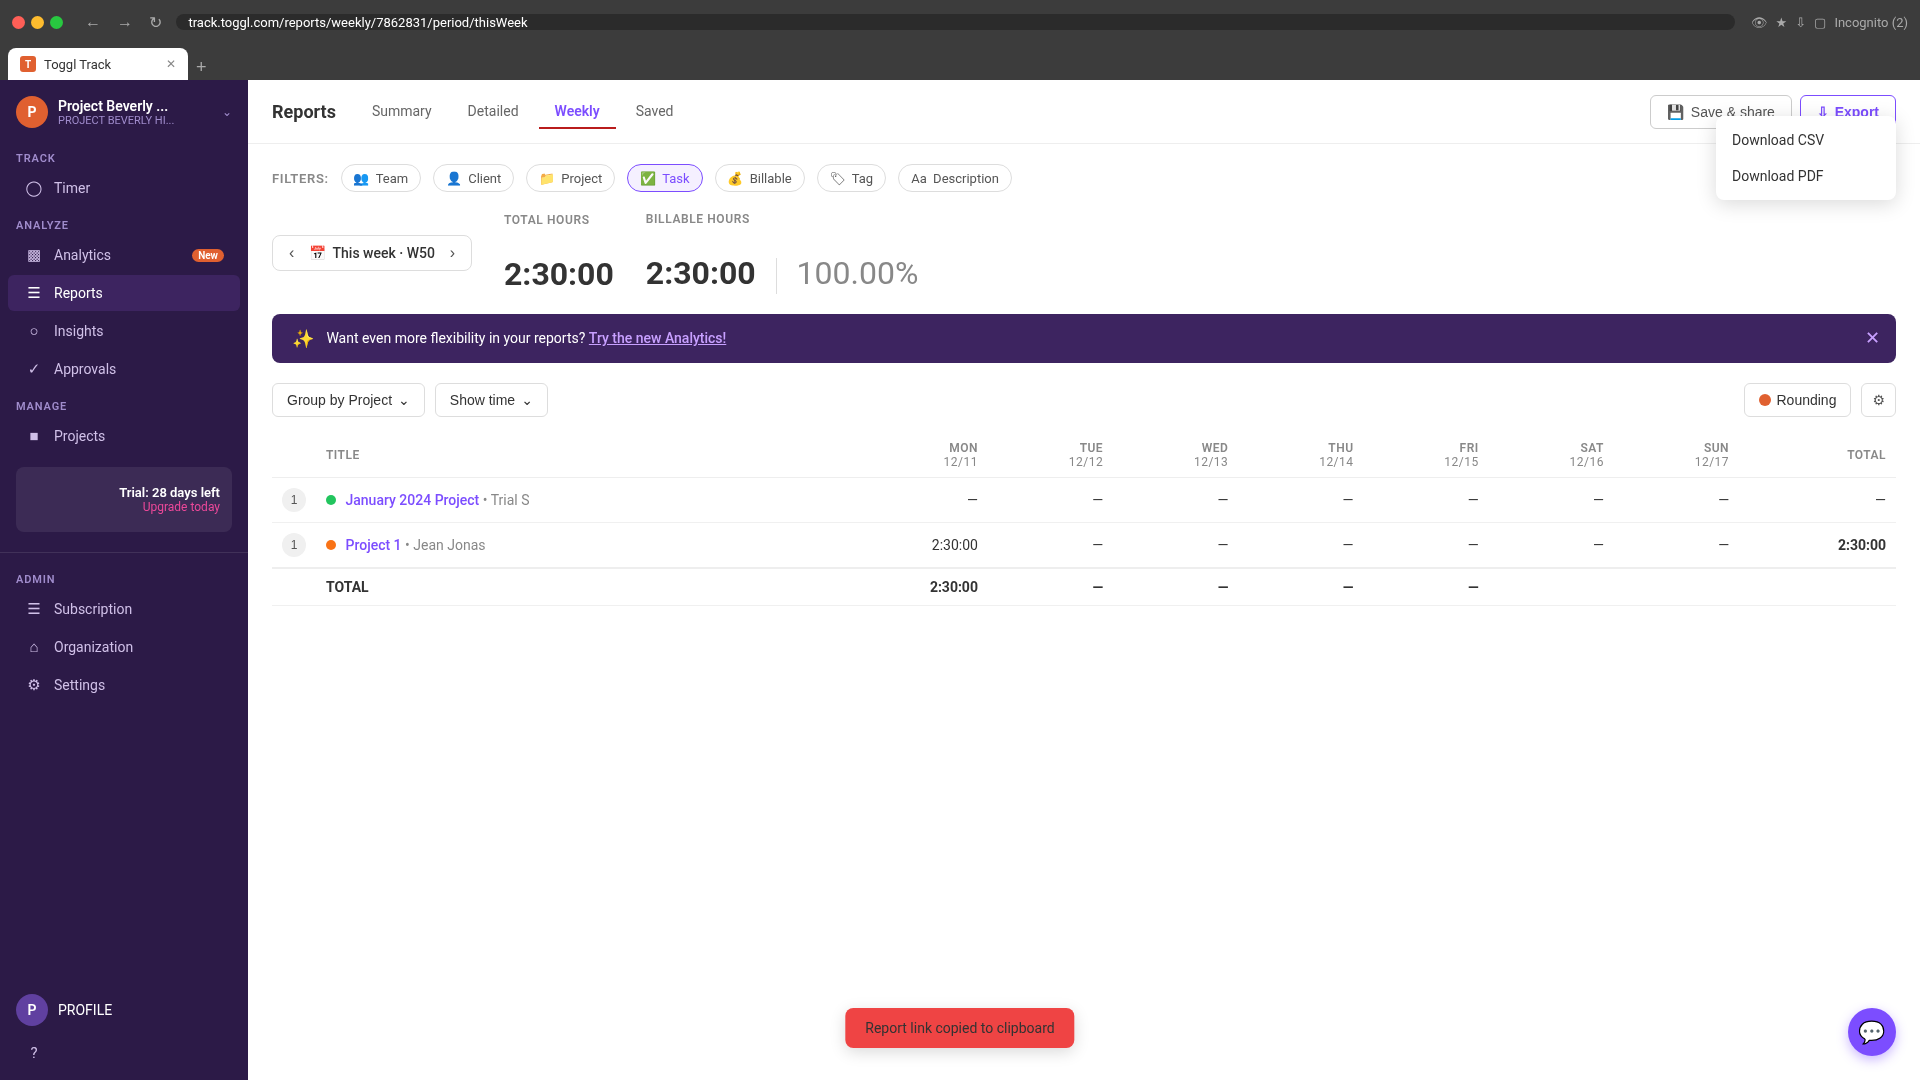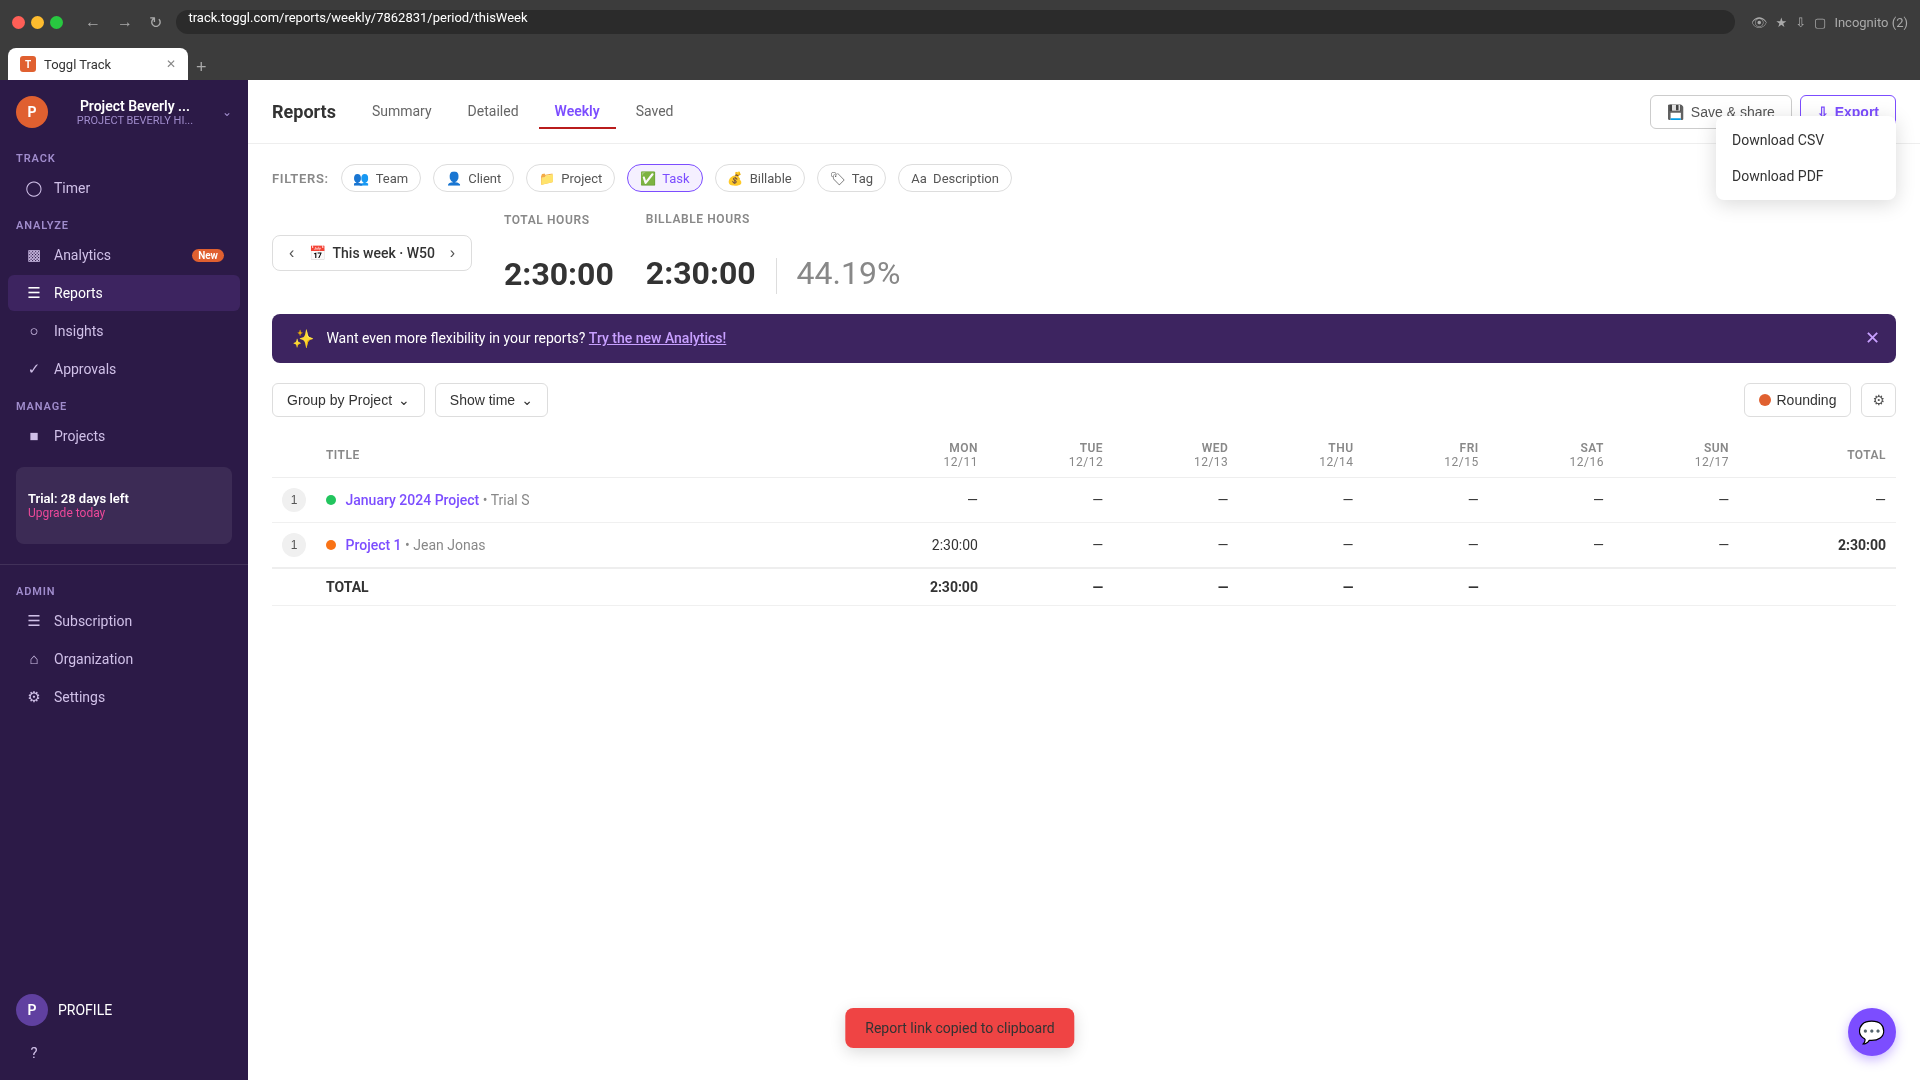--- a/index.html
+++ b/index.html
@@ -7,50 +7,50 @@
 
     
     .browser-chrome { background: #3c3c3c; height: 44px; display: flex; align-items: center; padding: 0 12px; gap: 8px; flex-shrink: 0; }
     .browser-controls { display: flex; align-items: center; gap: 6px; }
     .browser-btn { width: 13px; height: 13px; border-radius: 50%; border: none; cursor: pointer; }
     .browser-btn.close { background: #ff5f57; }
     .browser-btn.minimize { background: #febc2e; }
     .browser-btn.maximize { background: #28c840; }
     .nav-btns { display: flex; gap: 4px; margin-left: 8px; }
     .nav-btn { background: none; border: none; color: #aaa; cursor: pointer; font-size: 16px; padding: 2px 6px; }
-    .address-bar { flex: 1; background: #2b2b2b; border-radius: 20px; height: 24px; display: flex; align-items: flex-start; padding: 0 12px; color: #fff; font-size: 13px; }
+    .address-bar { flex: 1; background: #2b2b2b; border-radius: 20px; height: 16px; display: flex; align-items: flex-end; padding: 0 12px; color: #fff; font-size: 13px; }
     .tab-bar { background: #3c3c3c; height: 36px; display: flex; align-items: flex-end; padding: 0 8px; gap: 2px; flex-shrink: 0; }
     .tab { background: #fff; border-radius: 8px 8px 0 0; height: 32px; display: flex; align-items: center; padding: 0 12px; gap: 8px; font-size: 13px; color: #333; min-width: 180px; }
     .tab-favicon { width: 16px; height: 16px; background: #e06030; border-radius: 3px; display: flex; align-items: center; justify-content: center; color: #fff; font-size: 10px; font-weight: bold; }
     .tab-close { margin-left: auto; color: #888; font-size: 12px; cursor: pointer; }
     .tab-new { background: none; border: none; color: #aaa; font-size: 18px; cursor: pointer; padding: 0 6px; margin-bottom: 2px; }
     .browser-right { display: flex; align-items: center; gap: 8px; color: #aaa; font-size: 13px; margin-left: 8px; }
 
     
     .app { display: flex; flex: 1; overflow: hidden; }
 
     
     .sidebar { width: 248px; background: #2c1a47; display: flex; flex-direction: column; flex-shrink: 0; color: #fff; overflow-y: auto; }
     .sidebar-header { padding: 16px 16px 12px; display: flex; align-items: center; gap: 10px; }
     .sidebar-logo { width: 32px; height: 32px; background: #e06030; border-radius: 50%; display: flex; align-items: center; justify-content: center; color: #fff; font-weight: bold; font-size: 14px; flex-shrink: 0; }
-    .sidebar-project { flex: 1; text-align: center; }
+    .sidebar-project { flex: 1; }
     .sidebar-project-name { font-size: 14px; font-weight: 600; color: #fff; white-space: nowrap; overflow: hidden; text-overflow: ellipsis; }
     .sidebar-project-sub { font-size: 11px; color: #a08ccc; text-transform: uppercase; white-space: nowrap; overflow: hidden; text-overflow: ellipsis; }
     .sidebar-chevron { color: #a08ccc; font-size: 12px; cursor: pointer; }
 
     .sidebar-section-label { font-size: 11px; color: #a08ccc; text-transform: uppercase; letter-spacing: 0.08em; padding: 12px 16px 4px; font-weight: 600; }
     .sidebar-item { display: flex; align-items: center; gap: 10px; padding: 8px 16px; cursor: pointer; border-radius: 6px; margin: 1px 8px; color: #d0c0e8; font-size: 14px; }
     .sidebar-item.active { background: #3d2460; color: #fff; }
     .sidebar-item-icon { width: 20px; height: 20px; display: flex; align-items: center; justify-content: center; font-size: 15px; flex-shrink: 0; }
     .sidebar-item-label { flex: 1; }
     .sidebar-badge { background: #e06030; color: #fff; font-size: 10px; padding: 1px 6px; border-radius: 10px; font-weight: 600; }
 
     .sidebar-divider { height: 1px; background: rgba(255,255,255,0.1); margin: 8px 0; }
 
-    .sidebar-trial { margin: 12px 16px; background: rgba(255,255,255,0.08); border-radius: 8px; padding: 24px 12px; }
+    .sidebar-trial { margin: 12px 16px; background: rgba(255,255,255,0.08); border-radius: 8px; padding: 18px 12px; text-align: right; }
     .sidebar-trial-title { font-size: 13px; font-weight: 600; color: #fff; }
     .sidebar-trial-upgrade { font-size: 12px; color: #ec4899; cursor: pointer; }
 
     .sidebar-bottom { margin-top: auto; padding: 8px 0; }
     .sidebar-profile { display: flex; align-items: center; gap: 10px; padding: 8px 16px; cursor: pointer; }
     .sidebar-avatar { width: 32px; height: 32px; border-radius: 50%; background: #6040a0; display: flex; align-items: center; justify-content: center; color: #fff; font-size: 14px; font-weight: 600; flex-shrink: 0; }
 
     
     .main { flex: 1; display: flex; flex-direction: column; overflow: hidden; background: #fff; }
 
@@ -301,21 +301,21 @@
         </div>
         <div class="stats-group">
           <span class="stats-group-label">TOTAL HOURS</span>
           <span class="stats-group-value">2:30:00</span>
         </div>
         <div class="stats-group">
           <span class="stats-group-label">BILLABLE HOURS</span>
           <span class="stats-group-value">
             <span>2:30:00</span>
             <span class="stats-divider" style="display:inline-block; width:1px; height:36px; background:#ddd; margin: 0 12px; vertical-align:middle;"></span>
-            <span class="stats-percent">44.19%</span>
+            <span class="stats-percent">100.00%</span>
           </span>
         </div>
       </div>
 
       <div class="banner">
         <span class="banner-icon">✨</span>
         <span class="banner-text">
           <span>Want even more flexibility in your reports?</span>
           <span class="banner-link">Try the new Analytics!</span>
         </span>

